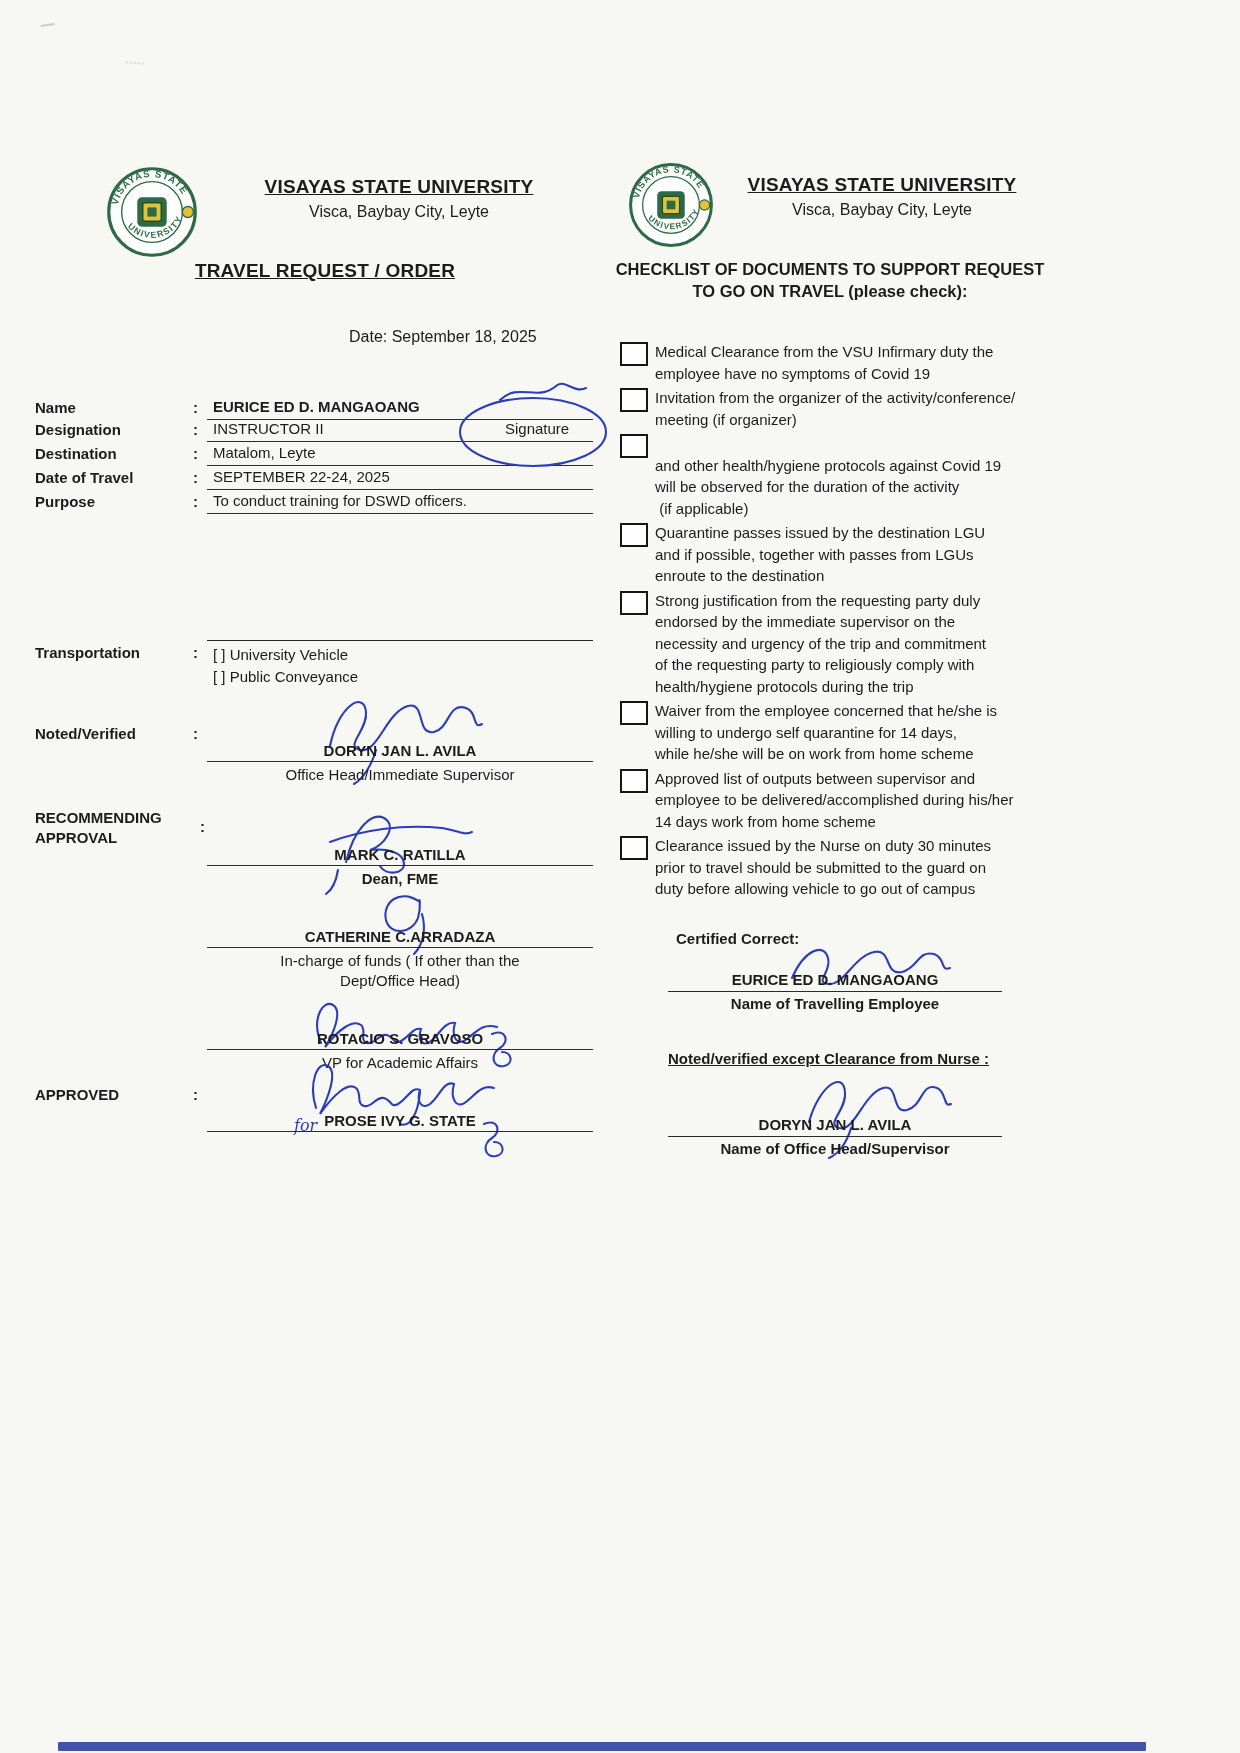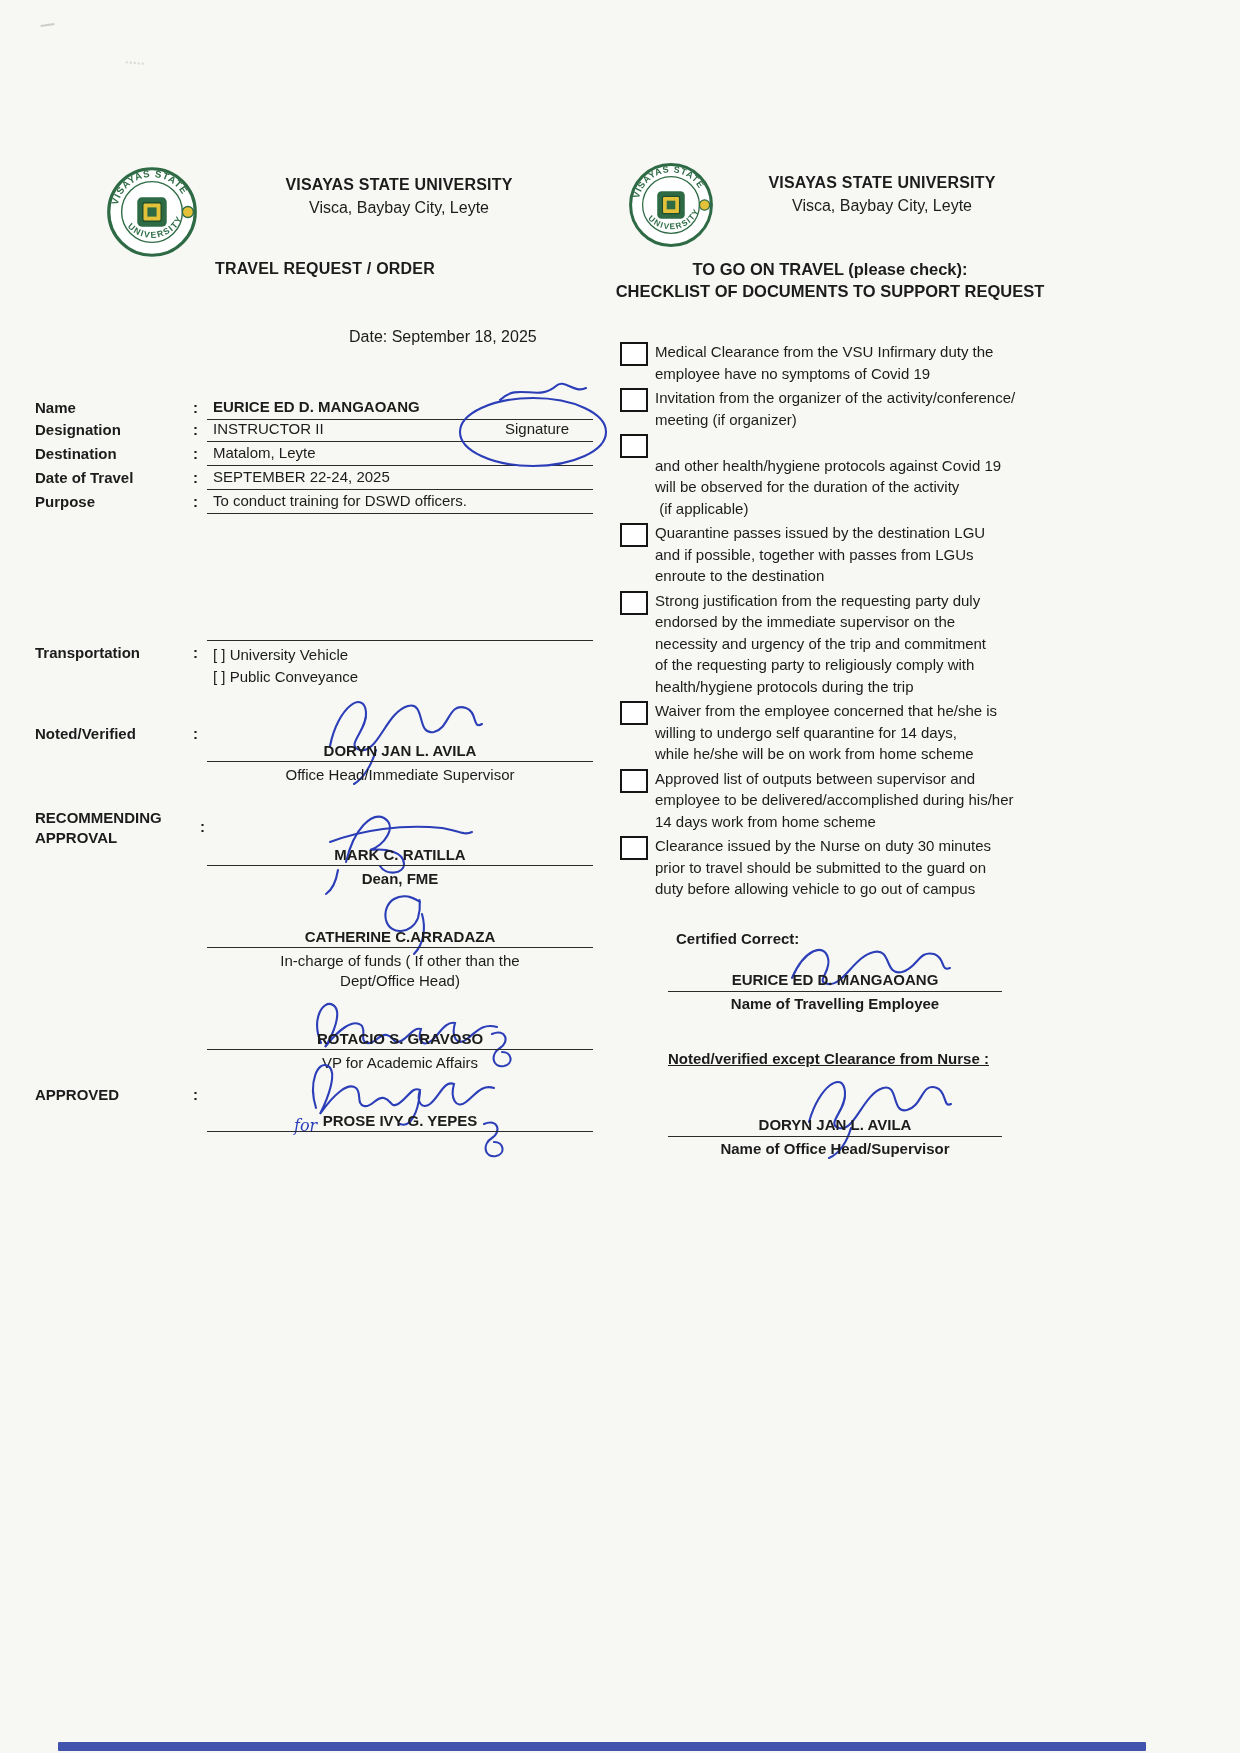--- a/index.html
+++ b/index.html
@@ -3,21 +3,21 @@
 <meta charset="utf-8">
 <style>
   html,body{margin:0;padding:0;}
   body{width:1240px;height:1753px;background:#f7f7f4;font-family:"Liberation Sans",sans-serif;color:#1c1c1c;position:relative;overflow:hidden;}
   .abs{position:absolute;}
   .b{font-weight:bold;}
   .ctr{text-align:center;}
   .fs14{font-size:16px;}
   .fs15{font-size:15px;}
   .fs16{font-size:16px;}
-  .fs19{font-size:16px;letter-spacing:.2px;}
+  .fs19{font-size:19px;letter-spacing:.2px;text-decoration:underline;}
   .valbox{position:absolute;border-bottom:1.6px solid #2b2b2b;}
   .valbox .v{font-size:15px;padding-left:6px;}
   .sigblock{position:absolute;width:386px;}
   .sigblock .nm{font-weight:bold;font-size:15px;text-align:center;padding-bottom:2px;border-bottom:1.6px solid #2b2b2b;}
   .sigblock .ttl{font-size:15px;text-align:center;padding-top:3px;line-height:20px;}
   .rsigblock{position:absolute;width:334px;}
   .rsigblock .nm{font-weight:bold;font-size:15px;text-align:center;padding-bottom:3px;border-bottom:1.6px solid #2b2b2b;}
   .rsigblock .ttl{font-size:15px;font-weight:bold;text-align:center;padding-top:3px;}
   .cl-item{display:flex;margin-bottom:3px;}
   .cb{width:24px;height:20px;border:2.6px solid #151515;margin:1px 7px 0 0;flex:none;background:#fff;}
@@ -154,21 +154,21 @@
 
 <svg class="ink" style="left:296px;top:1050px" width="210" height="80">
   <path d="M20,58 C12,32 22,10 32,16 C42,22 32,48 24,64 C38,44 52,32 60,38 C66,43 60,54 68,56 C76,58 80,46 88,48 C96,50 94,58 102,54 C112,48 116,36 124,40 C120,52 126,60 134,54 C144,46 148,30 158,34 C154,48 160,60 170,52 C180,44 186,34 198,38"></path>
   <path d="M124,42 C122,64 114,78 104,74"></path>
 </svg>
 <svg class="ink" style="left:472px;top:1116px" width="38" height="50">
   <path d="M12,8 C26,2 30,16 20,22 C10,28 12,42 24,40 C34,38 32,26 22,26"></path>
 </svg>
 <div class="abs" style="left:294px;top:1116px;color:#2b3eb8;font-style:italic;font-size:16px;font-family:'DejaVu Serif',serif">for</div>
 <div class="sigblock" style="left:207px;top:1112px">
-  <div class="nm">PROSE IVY G. YEPES</div>
+  <div class="nm">PROSE IVY G. STATE</div>
 </div>
 
 <div class="abs" style="left:628px;top:162px">
   <svg viewBox="0 0 100 100" width="86" height="86">
     <circle cx="50" cy="50" r="47" fill="#ffffff" stroke="#2e6b45" stroke-width="3.5"></circle>
     <circle cx="50" cy="50" r="33" fill="#ffffff" stroke="#2e6b45" stroke-width="1.5"></circle>
     <defs>
         <path id="a2" d="M 12,50 A 38,38 0 1 1 88,50"></path>
         <path id="b2" d="M 16,54 A 36,36 0 0 0 84,54"></path>
       </defs>
@@ -180,22 +180,22 @@
     <circle cx="89" cy="50" r="6" fill="#e3c23a" stroke="#2e6b45" stroke-width="1.5"></circle>
   </svg>
 </div>
 
 <div class="abs ctr" style="left:736px;top:174px;width:292px">
   <div class="b fs19">VISAYAS STATE UNIVERSITY</div>
   <div class="fs14" style="margin-top:5px">Visca, Baybay City, Leyte</div>
 </div>
 
 <div class="abs ctr b" style="left:612px;top:258px;width:436px;font-size:16.5px;line-height:22px">
+  <div>CHECKLIST OF DOCUMENTS TO SUPPORT REQUEST</div>
   <div>TO GO ON TRAVEL (please check):</div>
-  <div>CHECKLIST OF DOCUMENTS TO SUPPORT REQUEST</div>
 </div>
 
 <div class="abs" style="left:620px;top:341px;width:424px">
 
   <div class="cl-item">
     <span class="cb"></span>
     <div class="cl-lines">
       <div>Medical Clearance from the VSU Infirmary duty the</div>
       <div>employee have no symptoms of Covid 19</div>
     </div>

